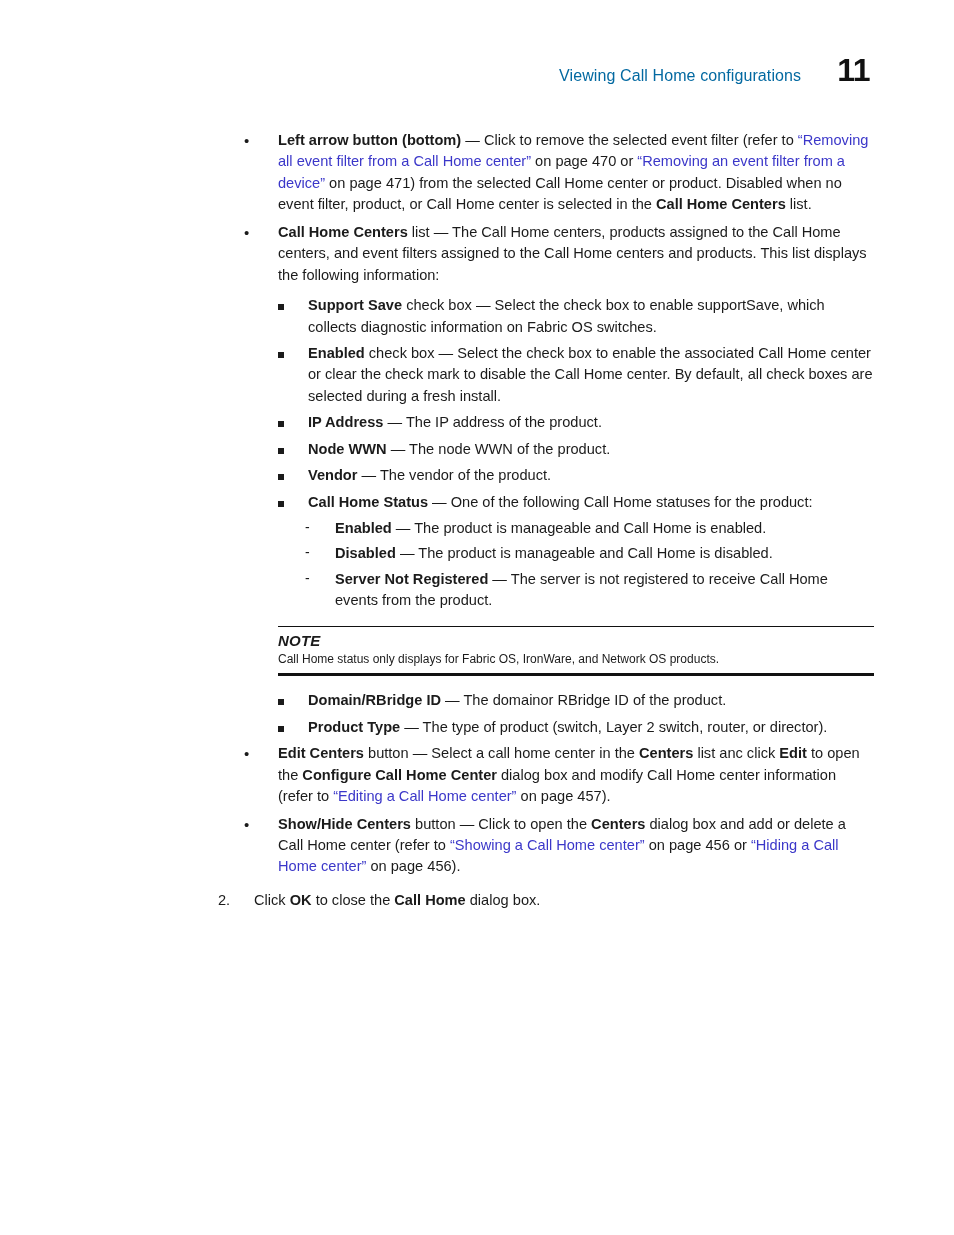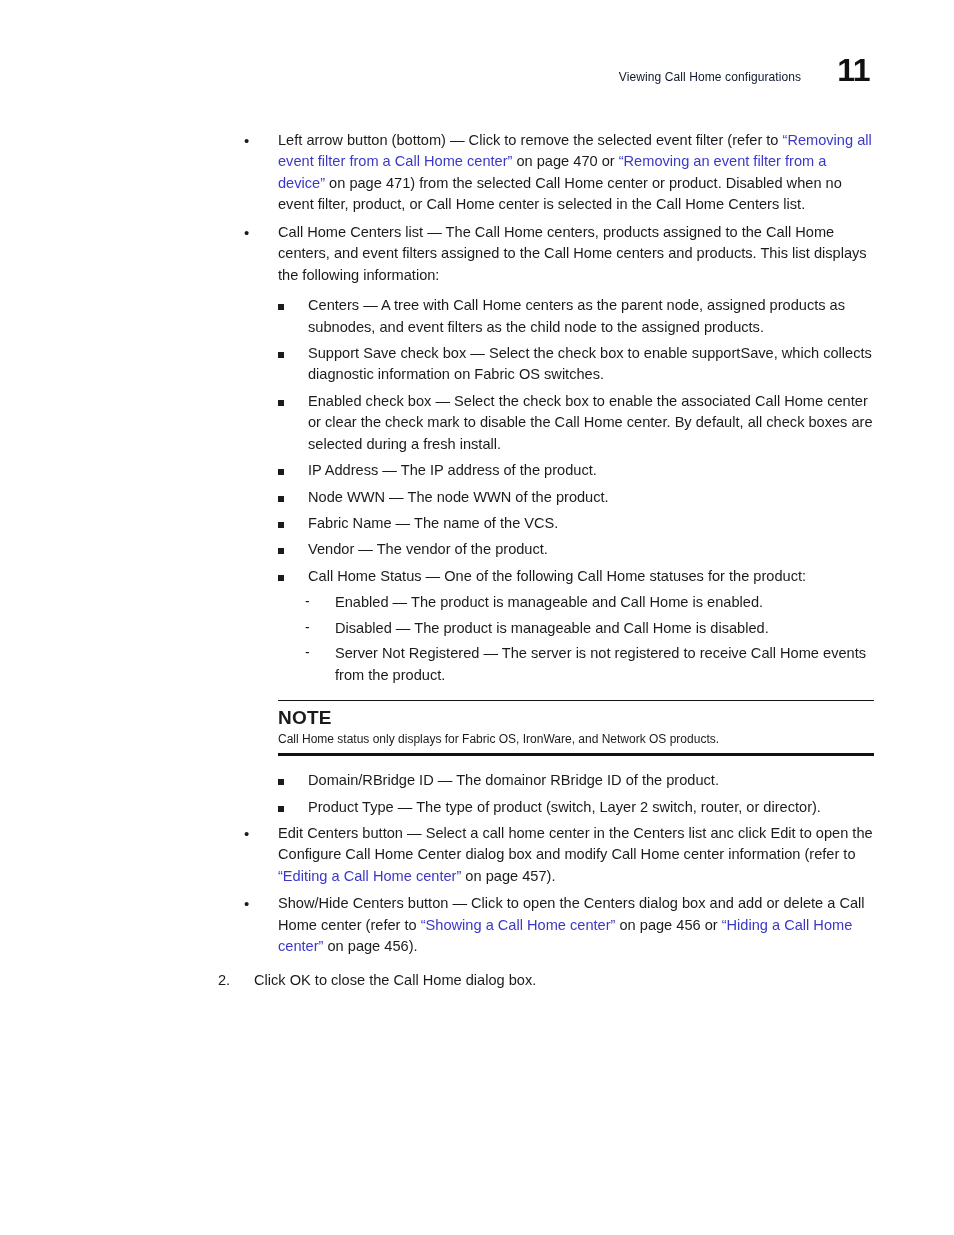--- a/index.html
+++ b/index.html
@@ -26,22 +26,22 @@
   .page-header {
     position: absolute;
     top: 54px;
     left: 0;
     right: 84px;
     display: flex;
     align-items: baseline;
     justify-content: flex-end;
   }
   .header-title {
-    font-size: 12px;
-    color: #0f172a;
+    font-size: 16px;
+    color: #0369a1;
     letter-spacing: 0.1px;
     white-space: nowrap;
   }
   .header-chapter {
     font-size: 32px;
     font-weight: bold;
     line-height: 1;
     margin-left: 36px;
     color: #111111;
     letter-spacing: -0.5px;
@@ -120,41 +120,42 @@
     margin-left: 8px;
     margin-top: 12px;
   }
   .step > .marker {
     width: 36px;
     font-size: 14.6px;
     line-height: 1.47;
   }
 
   
-  b, .b { font-weight: normal; }
+  b, .b { font-weight: bold; }
   .link {
     color: #3b37c9;
     text-decoration: none;
   }
 
   
   .note {
     margin-top: 14px;
     margin-bottom: 14px;
     margin-left: 68px;
     width: 596px;
     border-top: 1.6px solid #111111;
     border-bottom: 3px solid #111111;
     padding: 4px 0 5px 0;
   }
   .note-label {
     font-weight: bold;
-    font-size: 19px;
+    font-size: 15px;
     letter-spacing: 0.2px;
     line-height: 1.35;
+    font-style: italic;
   }
   .note-text {
     font-size: 12px;
     line-height: 1.45;
   }
   .spacer-sm { height: 3px; }
 </style>
 </head>
 <body>
 
@@ -172,24 +173,20 @@
       <div class="item-body"><b>Left arrow button (bottom)</b><span> — Click to remove the selected event filter (refer to </span><a class="link" href="#">“Removing all event filter from a Call Home center”</a><span> on page 470 or </span><a class="link" href="#">“Removing an event filter from a device”</a><span> on page 471) from the selected Call Home center or product. Disabled when no event filter, product, or Call Home center is selected in the </span><b>Call Home Centers</b><span> list.</span></div>
     </div>
 
     <div class="item lvl1">
       <span class="marker"></span>
       <div class="item-body"><b>Call Home Centers</b><span> list — The Call Home centers, products assigned to the Call Home centers, and event filters assigned to the Call Home centers and products. This list displays the following information:</span></div>
     </div>
 
     <div class="spacer-sm"></div>
 
-    <div class="item lvl2">
-      <span class="marker"></span>
-      <div class="item-body"><b>Centers</b><span> — A tree with Call Home centers as the parent node, assigned products as subnodes, and event filters as the child node to the assigned products.</span></div>
-    </div>
 
     <div class="item lvl2">
       <span class="marker"></span>
       <div class="item-body"><b>Support Save</b><span> check box — Select the check box to enable supportSave, which collects diagnostic information on Fabric OS switches.</span></div>
     </div>
 
     <div class="item lvl2">
       <span class="marker"></span>
       <div class="item-body"><b>Enabled</b><span> check box — Select the check box to enable the associated Call Home center or clear the check mark to disable the Call Home center. By default, all check boxes are selected during a fresh install.</span></div>
     </div>
@@ -197,24 +194,20 @@
     <div class="item lvl2">
       <span class="marker"></span>
       <div class="item-body"><b>IP Address</b><span> — The IP address of the product.</span></div>
     </div>
 
     <div class="item lvl2">
       <span class="marker"></span>
       <div class="item-body"><b>Node WWN</b><span> — The node WWN of the product.</span></div>
     </div>
 
-    <div class="item lvl2">
-      <span class="marker"></span>
-      <div class="item-body"><b>Fabric Name</b><span> — The name of the VCS.</span></div>
-    </div>
 
     <div class="item lvl2">
       <span class="marker"></span>
       <div class="item-body"><b>Vendor</b><span> — The vendor of the product.</span></div>
     </div>
 
     <div class="item lvl2">
       <span class="marker"></span>
       <div class="item-body"><b>Call Home Status</b><span> — One of the following Call Home statuses for the product:</span></div>
     </div>

